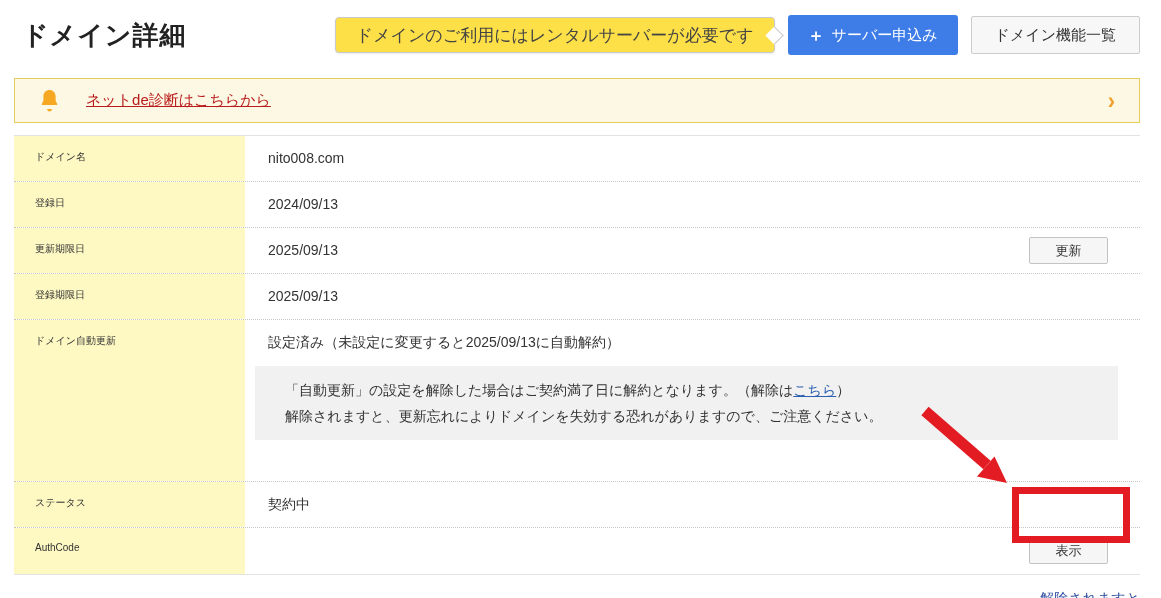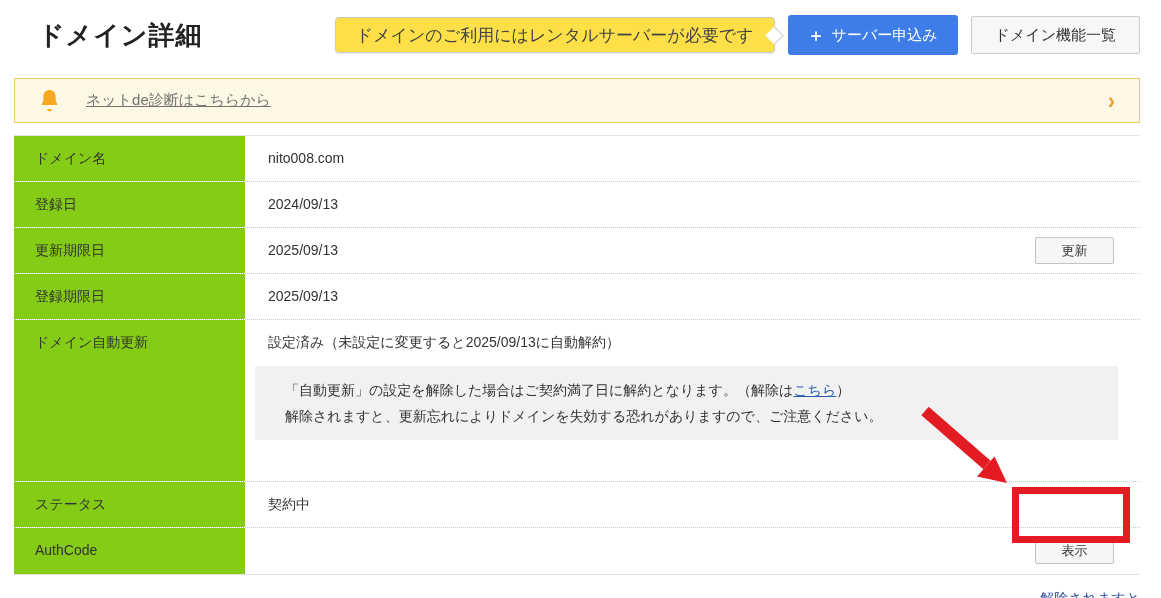--- a/index.html
+++ b/index.html
@@ -8,21 +8,21 @@
     position: relative;
     background: #ffffff;
     font-family: "Liberation Sans", "DejaVu Sans", sans-serif;
     color: #333;
     overflow: hidden;
   }
   .wrap { width: 1161px; padding: 0 21px 0 14px; }
 
   
   .header { display: flex; align-items: center; margin-top: 14px; height: 42px; }
-  .page-title { font-size: 26px; font-weight: bold; color: #222; margin-left: 24px; letter-spacing: 1px; }
+  .page-title { font-size: 26px; font-weight: bold; color: #222; margin-left: 8px; letter-spacing: 1px; }
   .tooltip {
     margin-left: auto; position: relative; height: 36px;
     border: 1px solid #c9c9c9; border-radius: 4px; background: #fde047;
     display: flex; align-items: center; padding: 0 20px;
     font-size: 17px; color: #444; box-shadow: 0 1px 2px rgba(0,0,0,0.08);
   }
   .tooltip::after {
     content: ""; position: absolute; right: -7px; top: calc(50% - 6px);
     width: 12px; height: 12px; background: #fff;
     border-top: 1px solid #c9c9c9; border-right: 1px solid #c9c9c9;
@@ -42,44 +42,44 @@
   }
 
   
   .notice {
     margin-top: 22px; height: 45px;
     background: #fcf8e3; border: 1px solid #e6cd61;
     display: flex; align-items: center; padding: 0 24px;
   }
   .notice .bell { display: flex; align-items: center; }
   .notice a.diag {
-    margin-left: 26px; color: #737373; font-size: 15px;
+    margin-left: 26px; color: #b91c1c; font-size: 15px;
     text-decoration: underline; cursor: pointer;
   }
   .notice .chev {
     margin-left: auto; color: #ef9f2e; font-size: 22px; font-weight: bold;
     line-height: 1; cursor: pointer; transform: scaleY(1.1);
   }
 
   
   .detail-table { margin-top: 12px; border-top: 1px solid #e3e3e3; border-bottom: 1px solid #e3e3e3; }
   .row { display: flex; border-bottom: 1px dotted #c8c8c8; }
   .row:last-child { border-bottom: none; }
   .cell-label {
-    width: 231px; min-width: 231px; background: #84cc16;
-    padding: 14px 0 13px 21px; font-size: 14px; color: #333;
+    width: 231px; min-width: 231px; background: #fef9c3;
+    padding: 14px 0 13px 21px; font-size: 10px; color: #333;
   }
   .cell-value {
     flex: 1; position: relative; padding: 14px 22px 13px 23px;
     font-size: 14px; color: #333; min-height: 45px;
   }
   .row-std { min-height: 45px; }
   .row-auth { min-height: 46px; gap: 16px; }
   .row-action {
-    position: absolute; right: 26px; top: 9px;
+    position: absolute; right: 32px; top: 9px;
     width: 79px; height: 27px; background: #f6f6f6;
     border: 1px solid #c3c3c3; border-radius: 2px;
     font-size: 13px; color: #333; cursor: pointer; font-family: inherit;
   }
   .note-box {
     margin-top: 14px; margin-left: -13px; background: #f1f1f1;
     padding: 11px 30px; line-height: 26px; font-size: 14px; color: #333;
     margin-bottom: 28px;
   }
   .note-box a { color: #2b5fb0; text-decoration: underline; cursor: pointer; }

